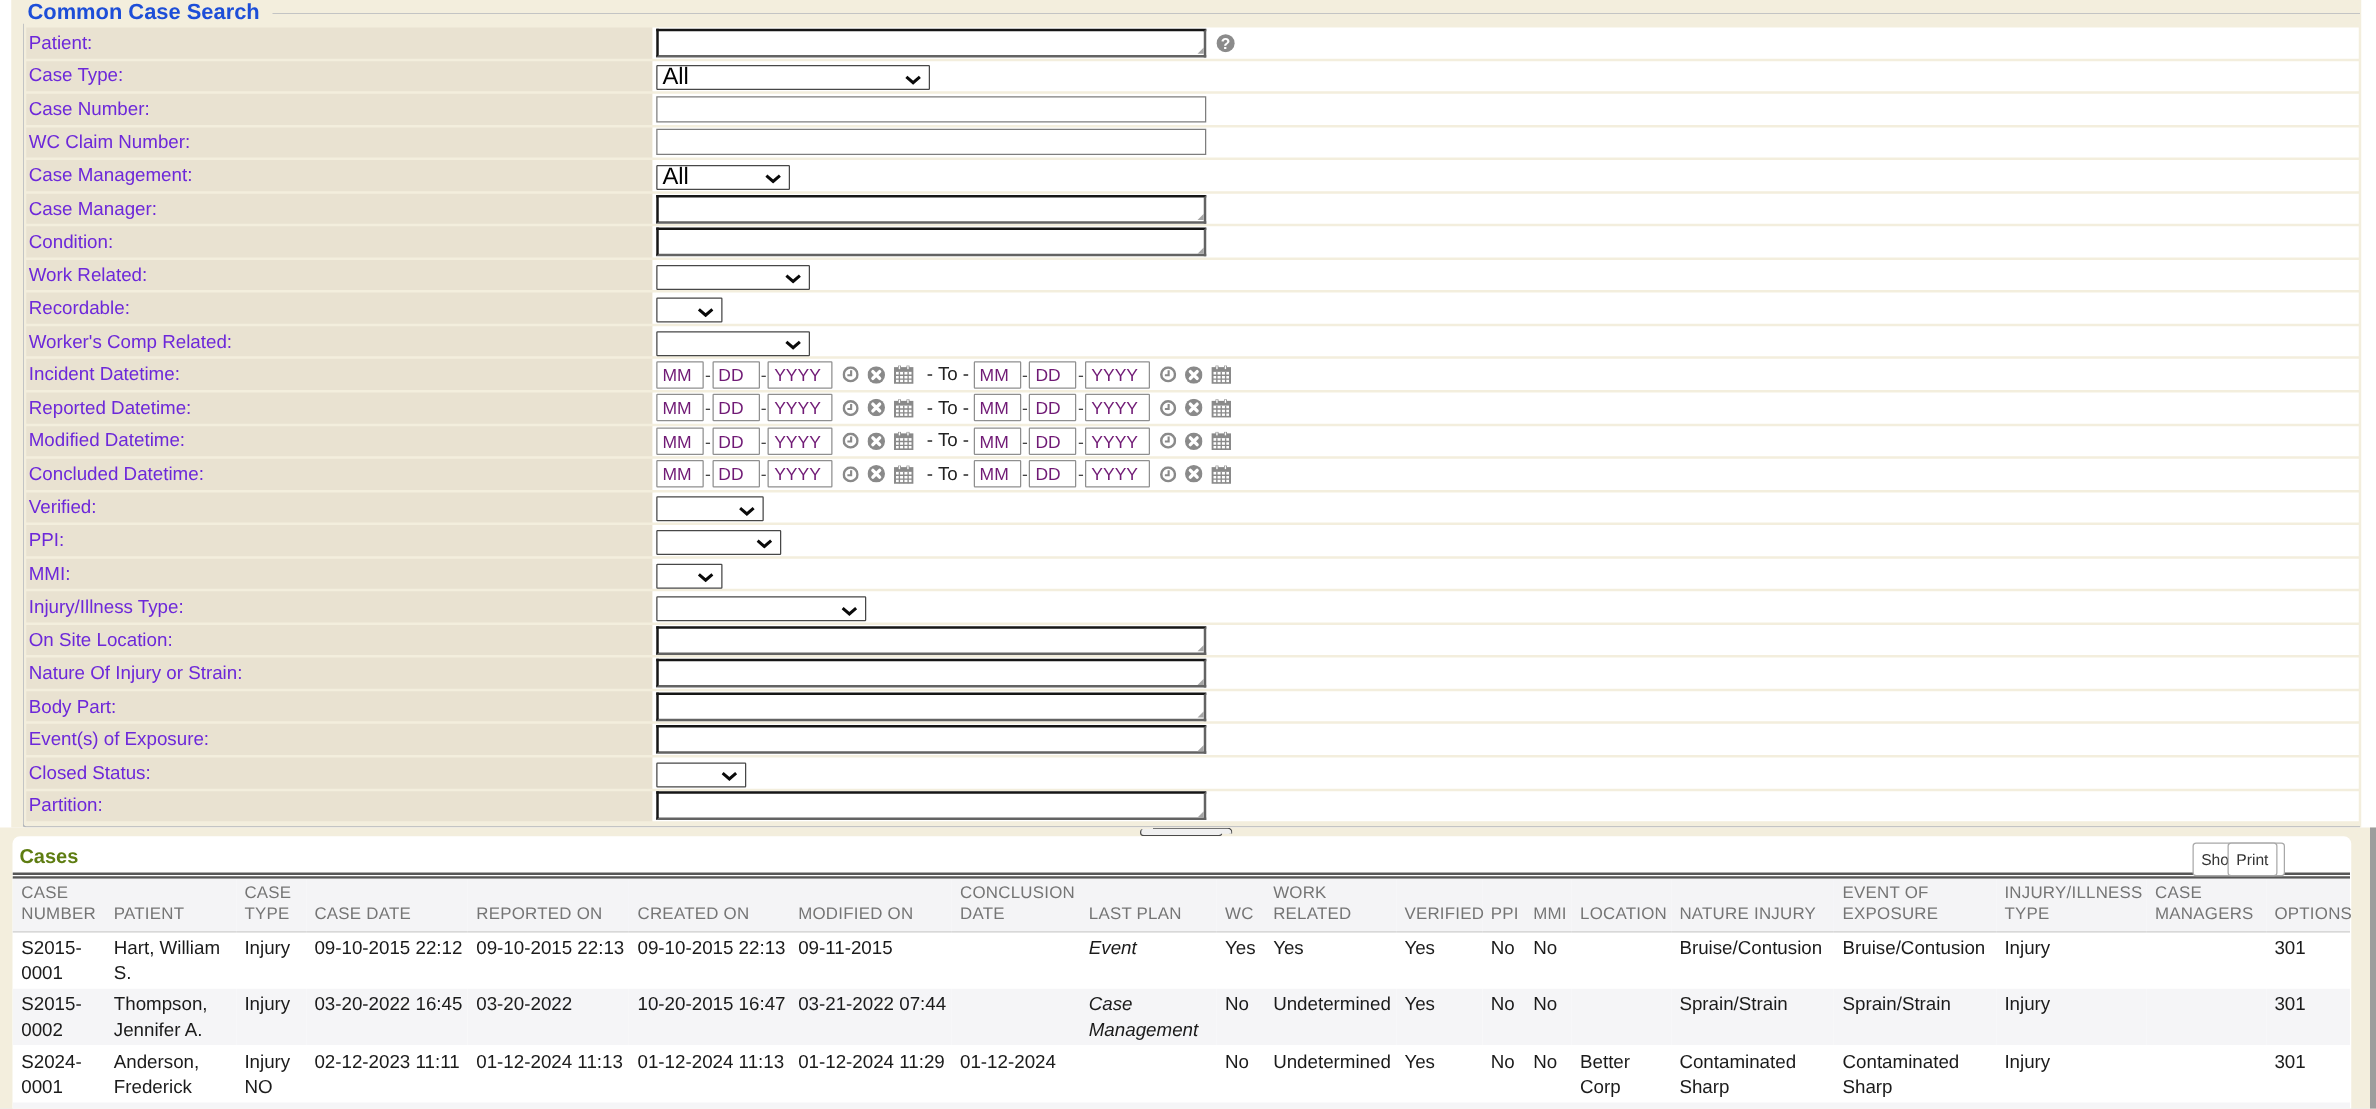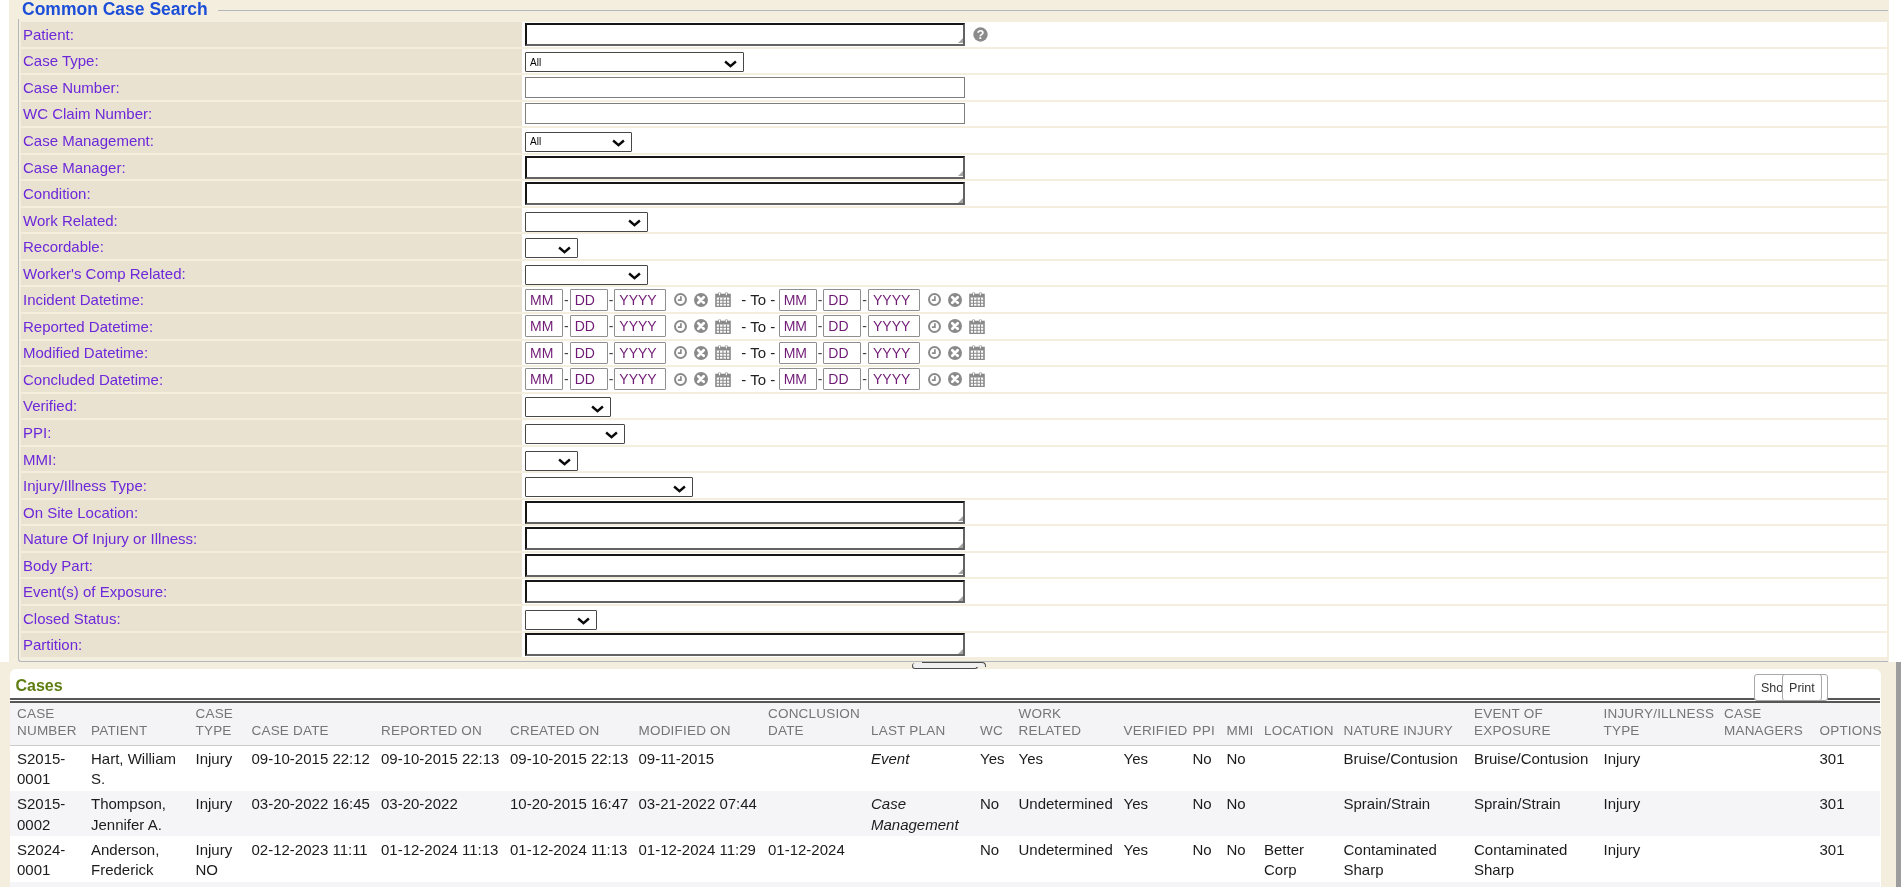--- a/index.html
+++ b/index.html
@@ -18,21 +18,21 @@
 .row { display:flex; height:26.56px; border-bottom:2px solid #f3eedd; }
 .lab { width:501px; background:#e9e2d1; display:flex; align-items:center;
        padding-left:2px; font-size:15px; color:#6d28d9; flex:none; }
 .inp { flex:1; background:#fff; display:flex; align-items:center; padding-left:3px; }
 
 .ta { width:440px; height:23px; border:2px solid; position:relative;
    border-color:#161616 #636363 #636363 #161616; background:#fff; }
 .ta .grip { position:absolute; right:0.5px; bottom:0.5px; width:0; height:0;
    border-left:5px solid transparent; border-bottom:5px solid #a5a5a5; }
 .ti { width:440px; height:21px; border:1px solid #7e7e7e; background:#fff; }
-.sel { height:20px; margin-top:3px; border:1px solid #474747; background:#fff; font-size:10px; color:#000;
+.sel { height:20px; margin-top:3px; border:1px solid #474747; background:#fff; font-size:19px; color:#000;
    padding:0 0 0 4px; border-radius:1px; display:flex; align-items:center; position:relative; }
 .sel svg { position:absolute; right:6.5px; top:6.5px; }
 
 
 .dtw { display:flex; align-items:center; height:22px; }
 .dt { height:22px; border:1px solid #8f8f8f; background:#fff; font-size:14px;
     color:#701a75; padding-left:4px; border-radius:1px; display:flex; align-items:center; }
 .dsh { color:#444; font-size:14px; margin:0 1px; }
 .ic { flex:none; }
 .dsh2,.dsh3,.to2 { font-size:15px; color:#222; }
@@ -456,21 +456,21 @@
         </div>
         <div class="row">
           <div class="lab">On Site Location:</div>
           <div class="inp">
             <div class="ta">
               <div class="grip"></div>
             </div>
           </div>
         </div>
         <div class="row">
-          <div class="lab">Nature Of Injury or Illness:</div>
+          <div class="lab">Nature Of Injury or Strain:</div>
           <div class="inp">
             <div class="ta">
               <div class="grip"></div>
             </div>
           </div>
         </div>
         <div class="row">
           <div class="lab">Body Part:</div>
           <div class="inp">
             <div class="ta">

